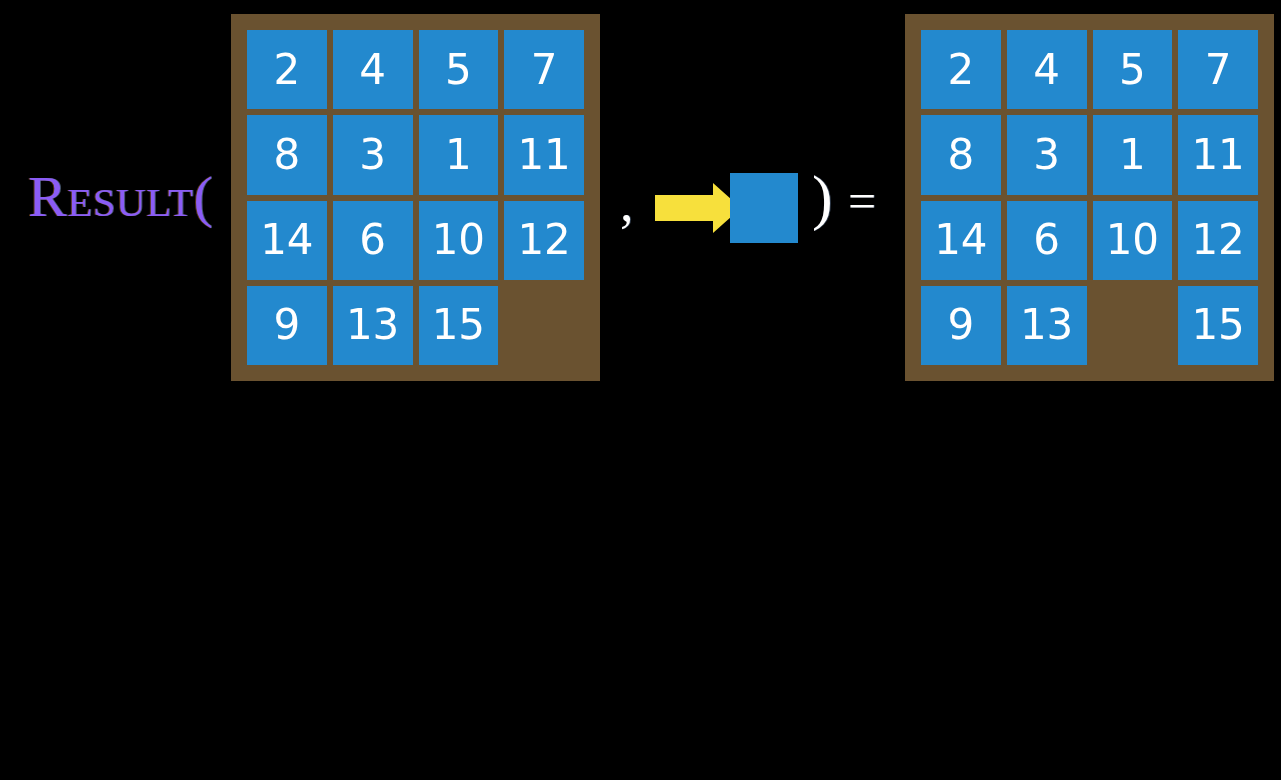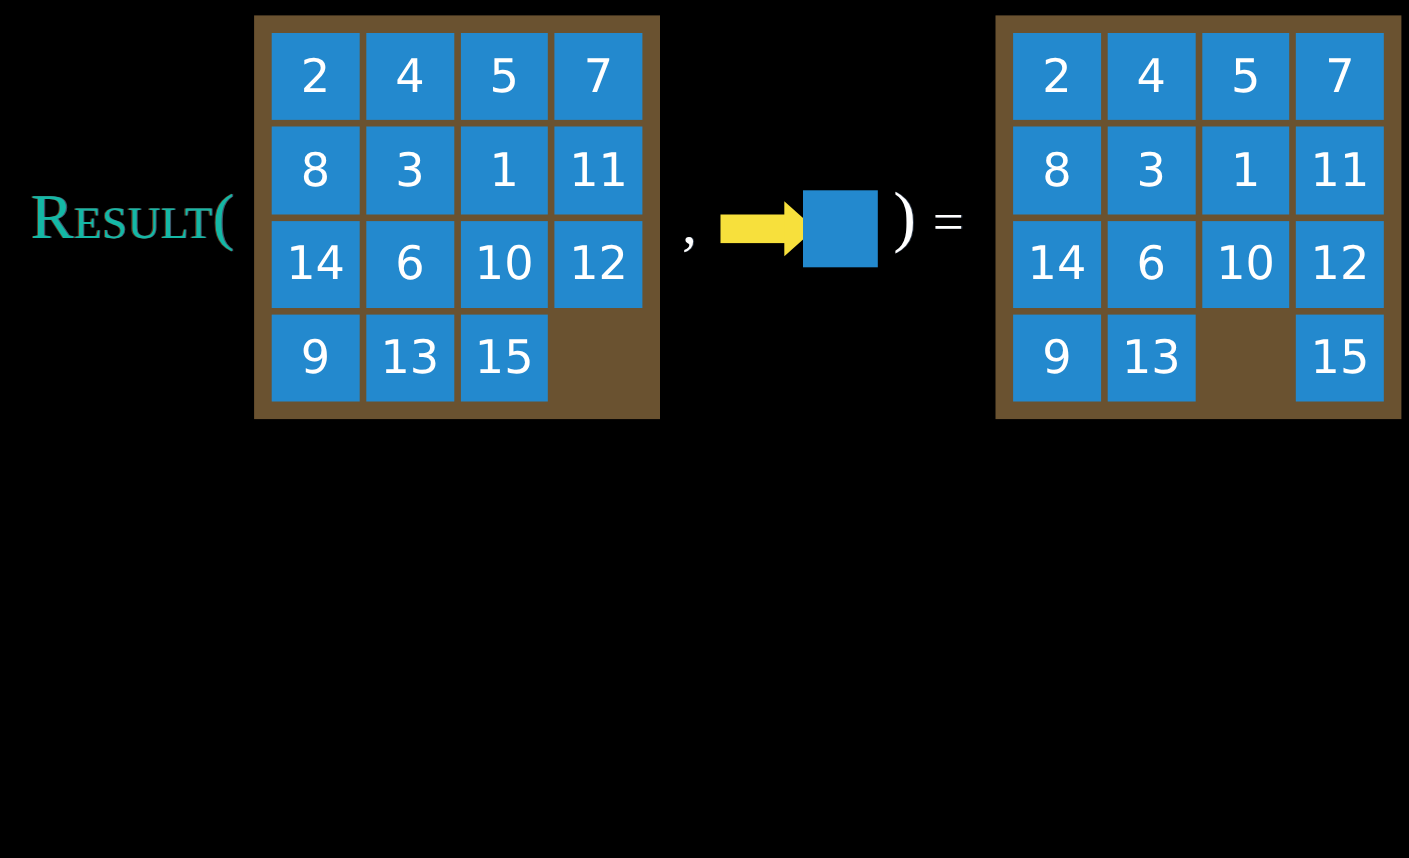--- a/index.html
+++ b/index.html
@@ -22,21 +22,21 @@
     left: 0;
     width: 1281px;
   }
   #row-0 { top: 0px;   height: 395px; }
   #row-1 { top: 395px; height: 385px; }
 
   
   .result-label {
     position: absolute;
     left: 28px;
-    color: #14b8a6;
+    color: #8b5cf6;
     font-family: "Liberation Serif", serif;
     font-variant: small-caps;
     font-size: 58px;
     line-height: 1;
     letter-spacing: 0.5px;
     white-space: nowrap;
     text-shadow: 1px 0 0 rgba(120,150,190,0.55), -1px 0 0 rgba(190,120,60,0.45);
     text-align: right;
   }
   #row-0 .result-label { top: 168px; }

